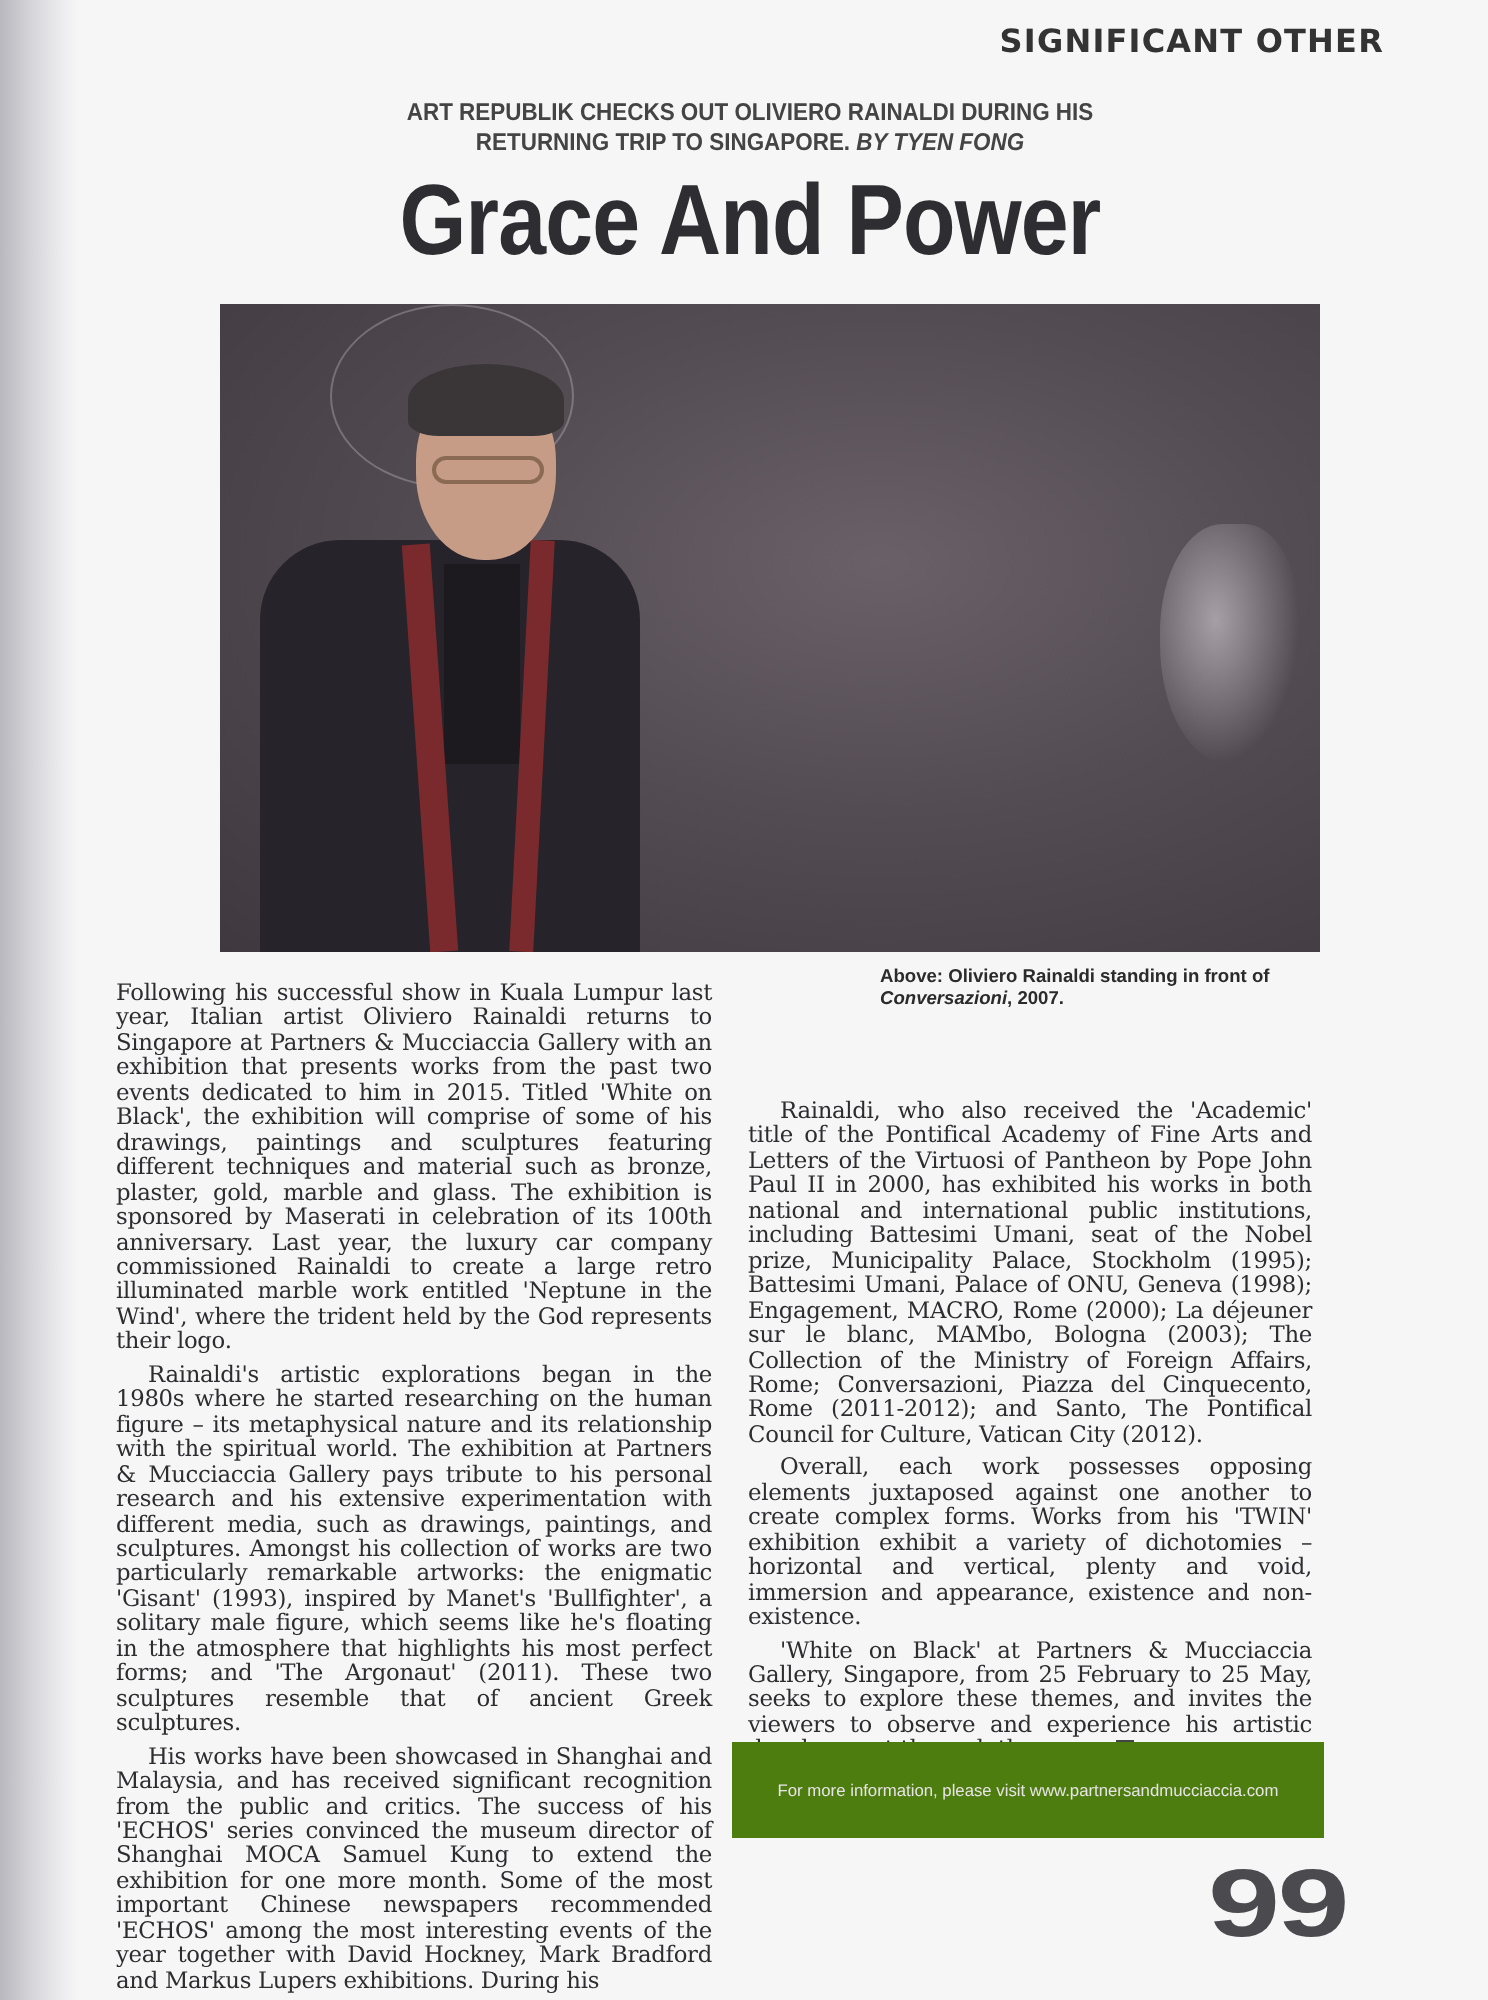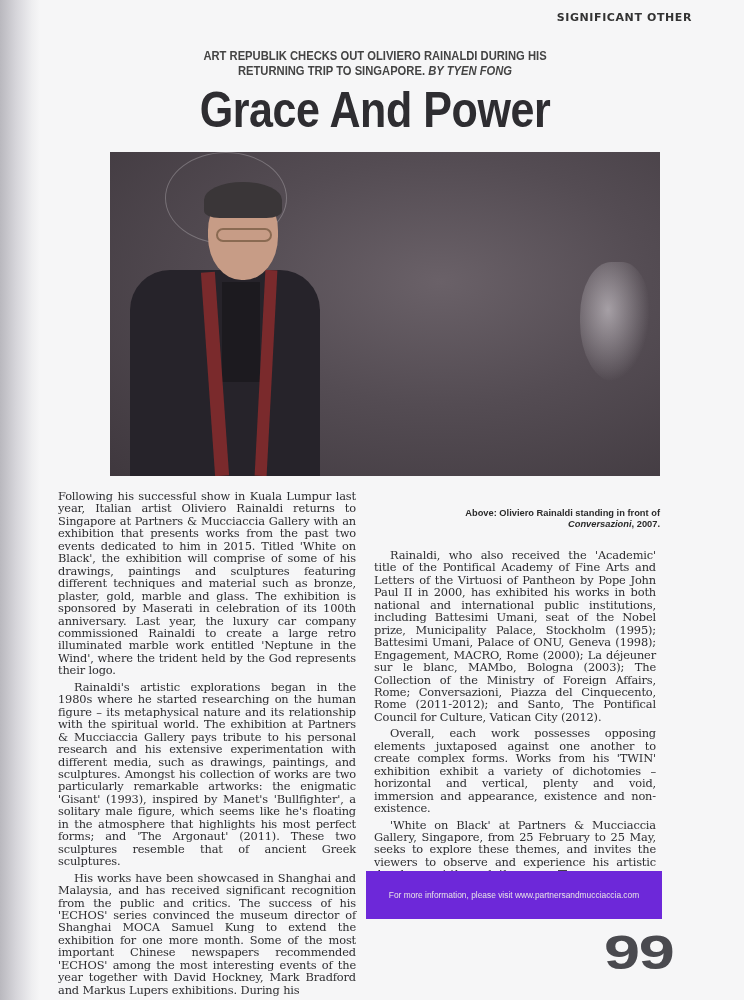--- a/index.html
+++ b/index.html
@@ -9,21 +9,21 @@
     font-family: "DejaVu Serif", serif;
     color: #2b2b2e;
   }
   .gutter {
     position: absolute; left: 0; top: 0; width: 40px; height: 1000px;
     background: linear-gradient(to right, #b9b8be 0%, #d6d5da 40%, #eeeef0 80%, #f6f6f7 100%);
   }
   .section-label {
     position: absolute; right: 52px; top: 11px;
     font-family: "DejaVu Sans", sans-serif; font-weight: bold;
-    font-size: 11px; letter-spacing: 0.6px; color: #333;
+    font-size: 16px; letter-spacing: 0.6px; color: #333;
   }
   .standfirst {
     position: absolute; left: 150px; width: 450px; top: 49px;
     text-align: center;
     font-family: "Liberation Sans", sans-serif; font-weight: bold;
     font-size: 12.2px; line-height: 15px; color: #444;
     transform: scaleX(0.92); transform-origin: center top;
   }
   .standfirst .byline { font-style: italic; }
   .headline {
@@ -71,23 +71,22 @@
   .photo .hair {
     position: absolute; left: 94px; top: 30px; width: 78px; height: 36px;
     background: #3a3638; border-radius: 50% 50% 20% 20%;
   }
   .photo .glasses {
     position: absolute; left: 106px; top: 76px; width: 56px; height: 14px;
     border: 2px solid #8a6a52; border-radius: 7px; box-sizing: border-box;
   }
   .caption {
     position: absolute; right: 84px; top: 483px; width: 220px;
-    text-align: right;
     font-family: "Liberation Sans", sans-serif; font-weight: bold;
-    font-size: 9.3px; line-height: 11px; color: #2b2b2b; margin-top: 25px;
+    font-size: 9.3px; line-height: 11px; color: #2b2b2b;
   }
   .caption em { font-style: italic; }
   .col {
     position: absolute; font-size: 11.4px; line-height: 12.45px;
     text-align: justify; color: #2d2d30;
     letter-spacing: -0.15px;
   }
   .col p { margin: 4px; text-indent: 16px; }
   .col p.noindent { text-indent: 0; }
   .col-left { left: 54px; top: 486px; width: 306px; }
@@ -95,21 +94,21 @@
   .end-mark {
     display: inline-block; width: 9px; height: 9px; background: #444;
     margin-left: 3px; vertical-align: -1px; position: relative;
   }
   .end-mark::after {
     content: ""; position: absolute; left: 2px; top: 2px; width: 5px; height: 5px;
     border: 1px solid #ddd; box-sizing: border-box;
   }
   .info-box {
     position: absolute; left: 366px; top: 871px; width: 296px; height: 48px;
-    background: #6d28d9;
+    background: #4d7c0f;
     display: flex; align-items: center; justify-content: center;
   }
   .info-box span {
     font-family: "Liberation Sans", sans-serif; font-size: 8.4px; color: #e8e4e6;
   }
   .page-number {
     position: absolute; left: 604px; top: 928px;
     font-family: "Liberation Sans", sans-serif; font-weight: bold;
     font-size: 48px; line-height: 50px; color: #4a4a4f;
     letter-spacing: -1px;

